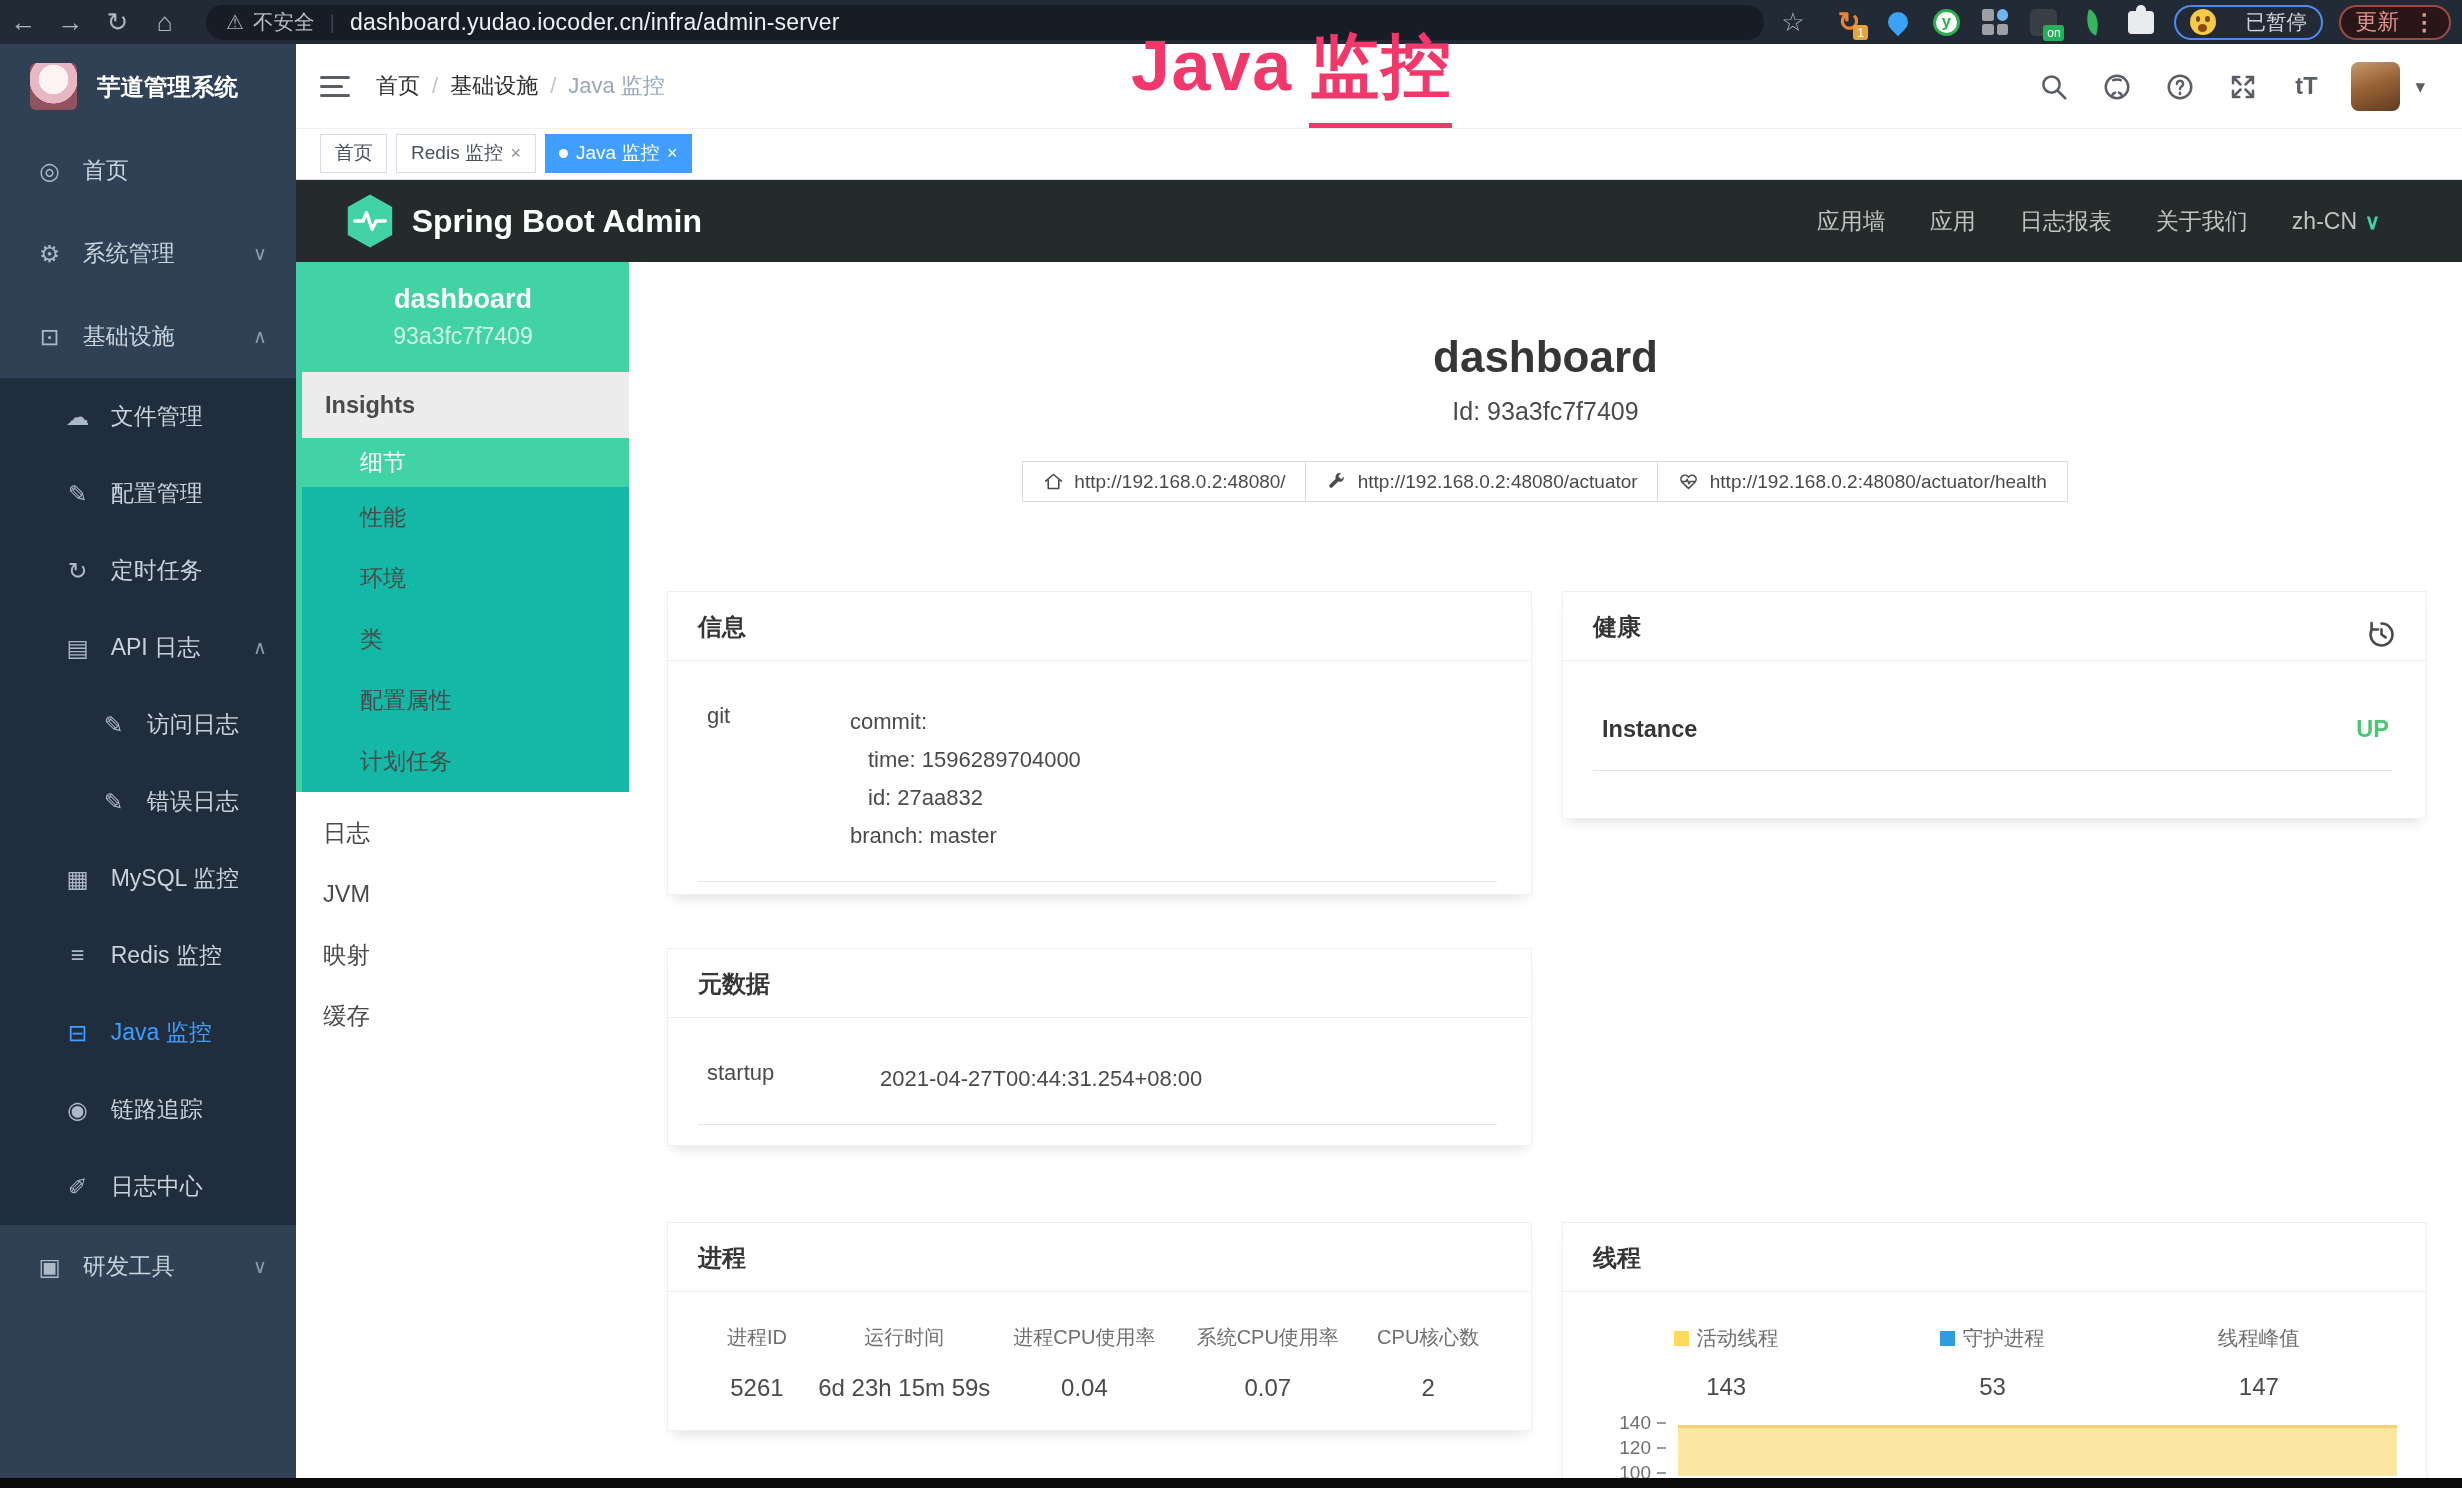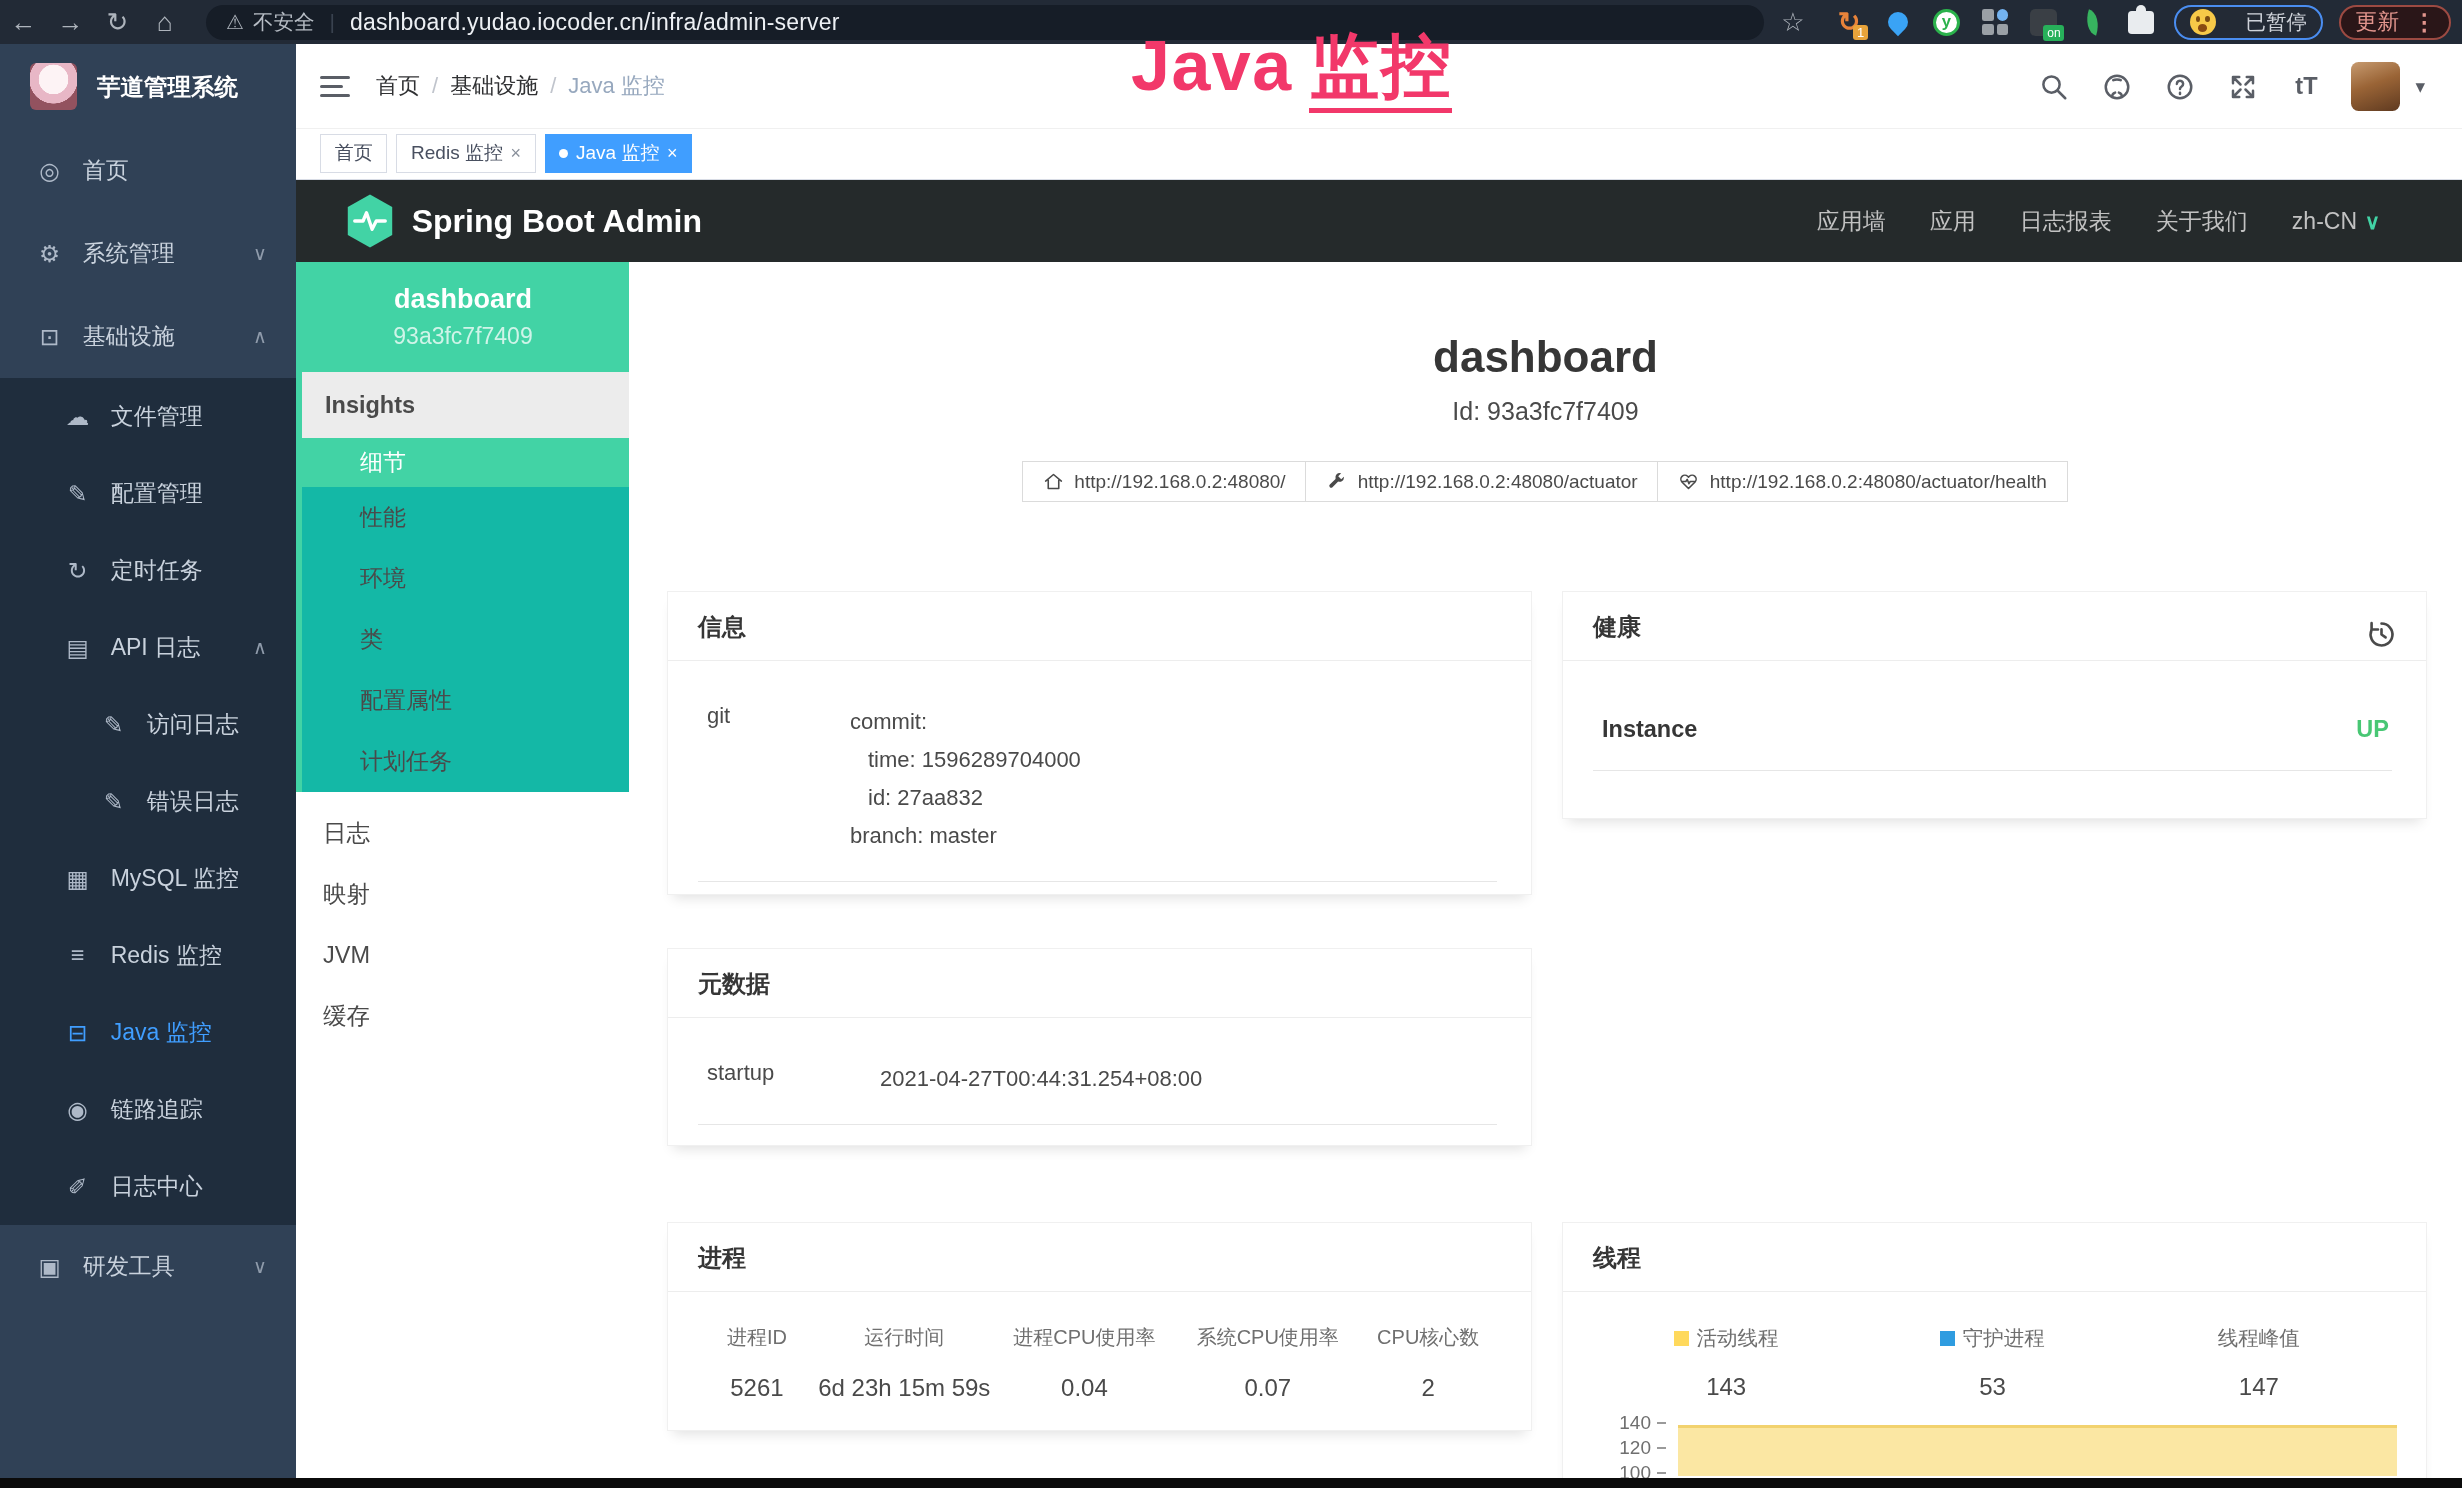--- a/index.html
+++ b/index.html
@@ -151,21 +151,21 @@
                          font-size:19px; color:#6f6f6f; }
   #threads-chart .ytick i{ width:9px; height:2.3px; background:#9a9a9a; }
   #threads-area{ position:absolute; left:85px; right:0; top:17.4px; bottom:4.6px; background:#fbe7a3;
                  border-top:3px solid #f2d26e; }
 
   #bottom-strip{ position:absolute; left:0; top:1478px; width:2462px; height:10.6px; background:#0b0b0b; }
 
   
   #annotation{ position:absolute; left:1131px; top:20px; font-size:70px; font-weight:bold; z-index:50;
                letter-spacing:1.5px; white-space:nowrap; }
-  #annotation .zh{ border-bottom:5.3px solid currentColor; padding-bottom:3px; margin-left:16.7px; }
+  #annotation .zh{ border-bottom:5.3px solid currentColor; padding-bottom:18px; margin-left:16.7px; }
 
   svg .st{ fill:none; stroke:#5a5e66; stroke-width:2; stroke-linecap:round; stroke-linejoin:round; }
   svg .dk{ fill:none; stroke:#4a4a4a; stroke-width:1.8; stroke-linecap:round; stroke-linejoin:round; }
 </style>
 </head>
 <body>
 
 <div id="screen">
 
   <div id="browser-bar">
@@ -386,22 +386,22 @@
       <div id="insights-label">Insights</div>
       <div class="sba-sub sel">细节</div>
       <div class="sba-sub">性能</div>
       <div class="sba-sub">环境</div>
       <div class="sba-sub">类</div>
       <div class="sba-sub">配置属性</div>
       <div class="sba-sub">计划任务</div>
     </div>
     <div id="sba-root-items">
       <div class="sba-root">日志</div>
+      <div class="sba-root">JVM</div>
       <div class="sba-root">映射</div>
-      <div class="sba-root">JVM</div>
       <div class="sba-root">缓存</div>
     </div>
   </div>
 
   <div id="content">
     <div id="page-title">dashboard</div>
     <div id="page-id">Id: 93a3fc7f7409</div>
     <div id="url-row">
       <div class="url-btn">
         <svg viewBox="0 0 24 24">

